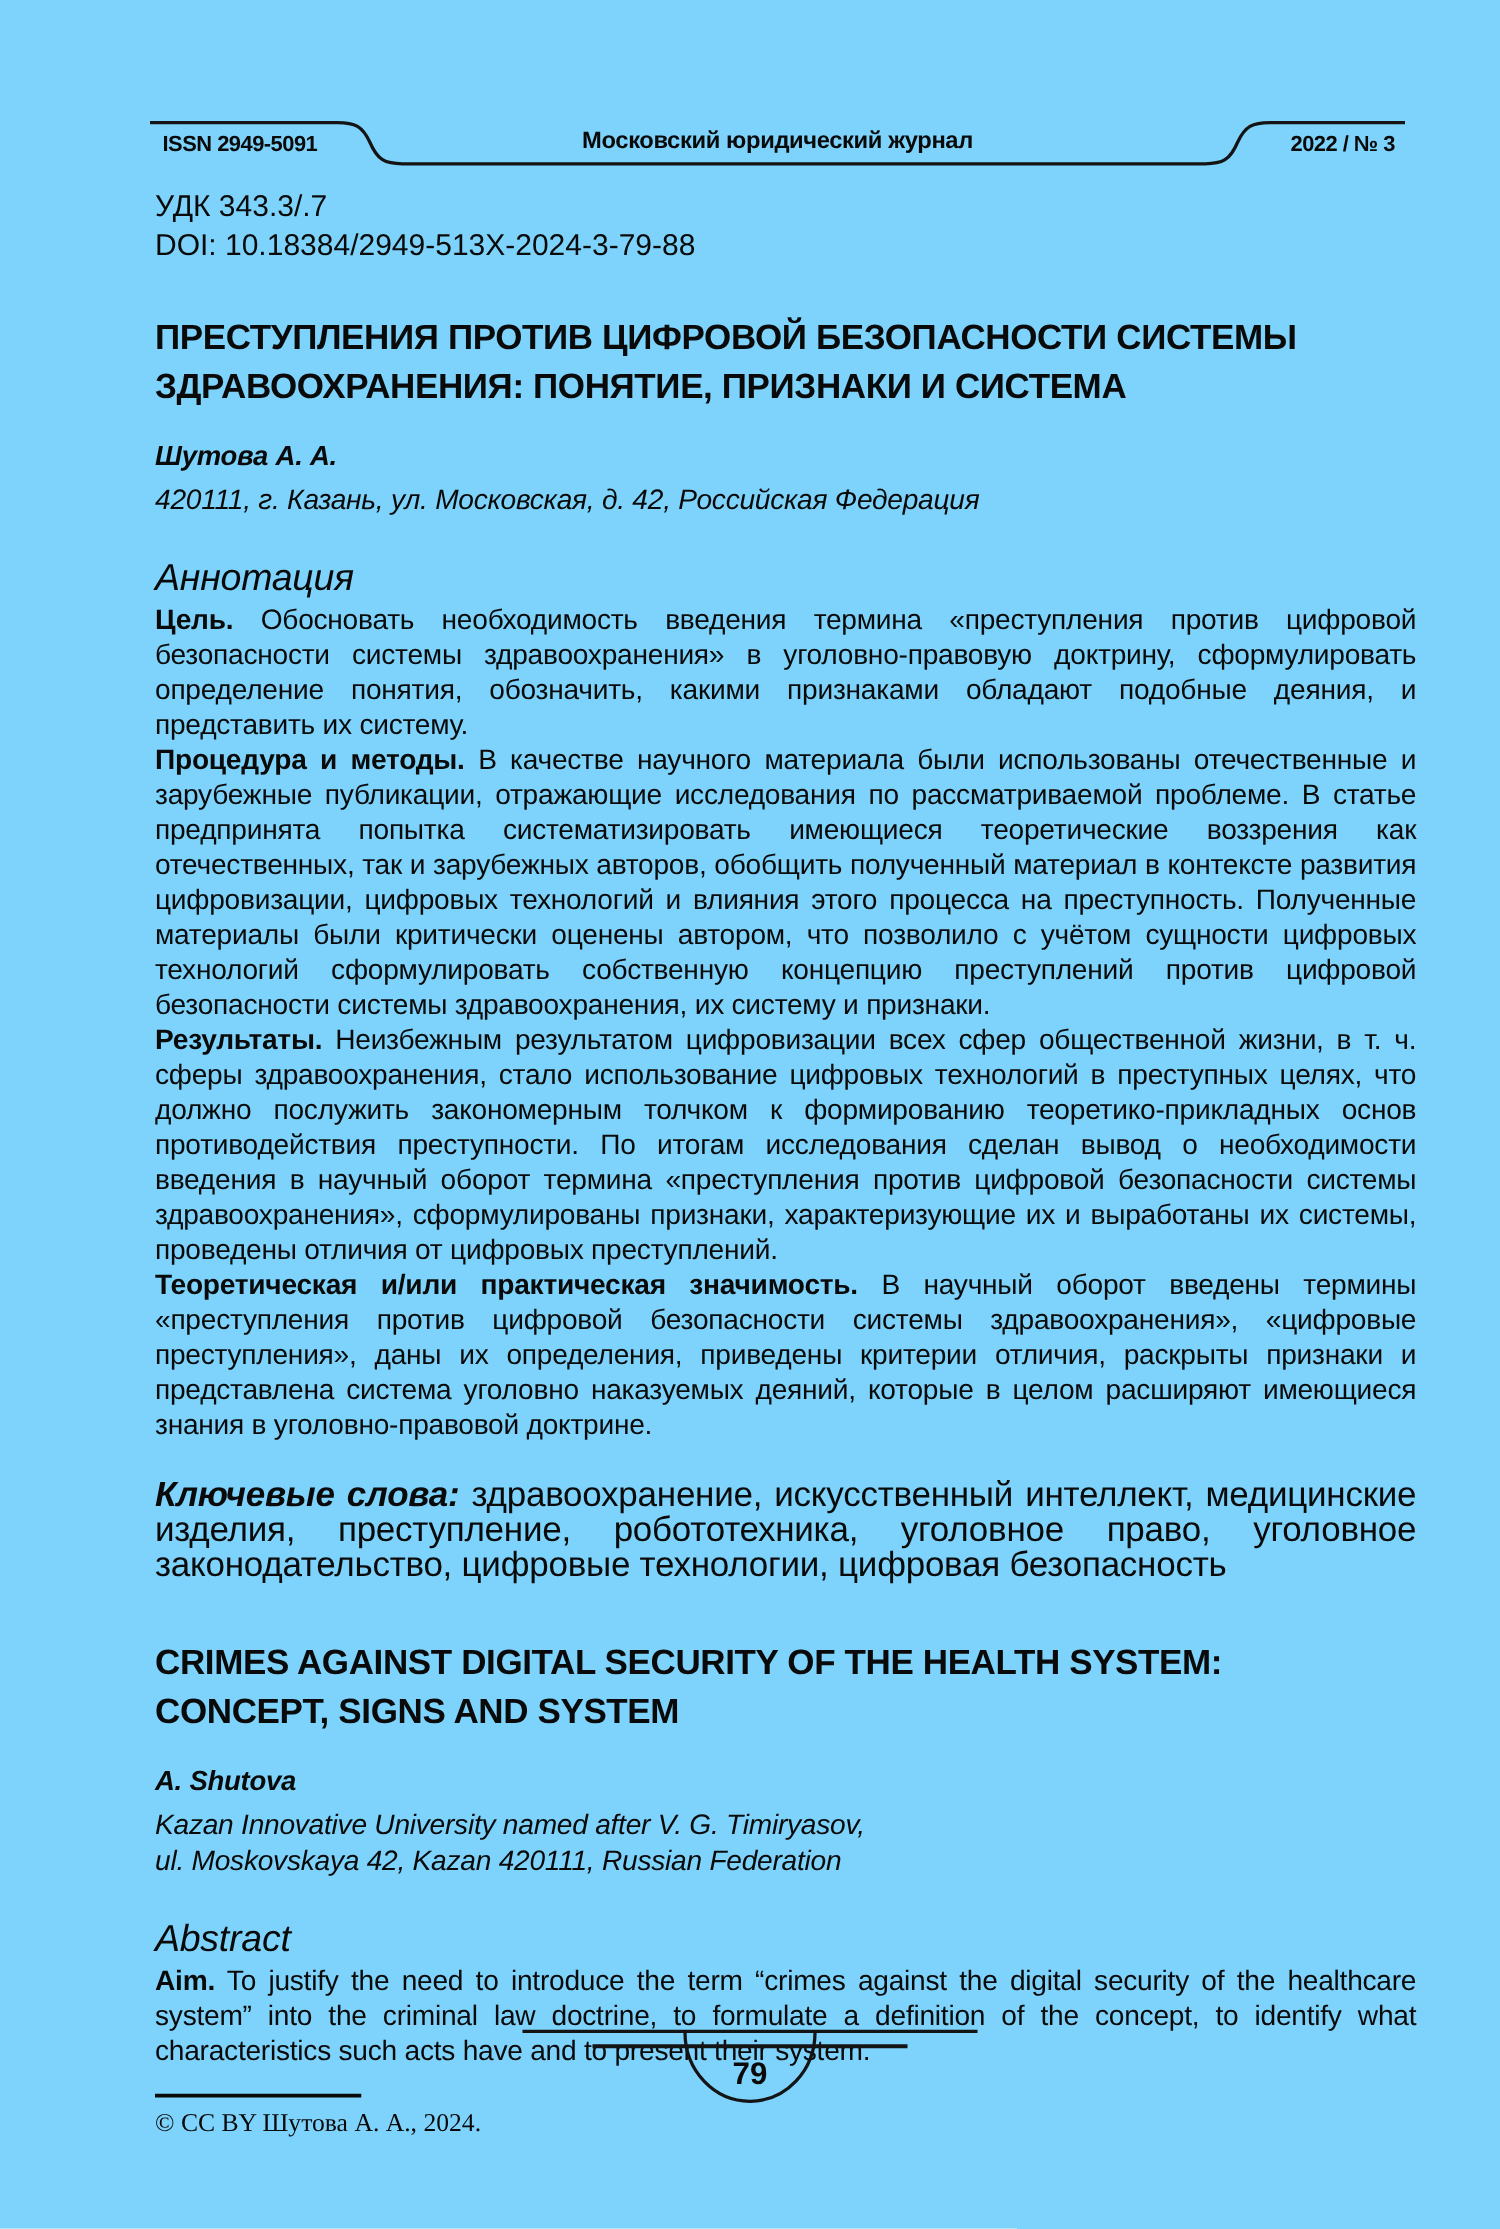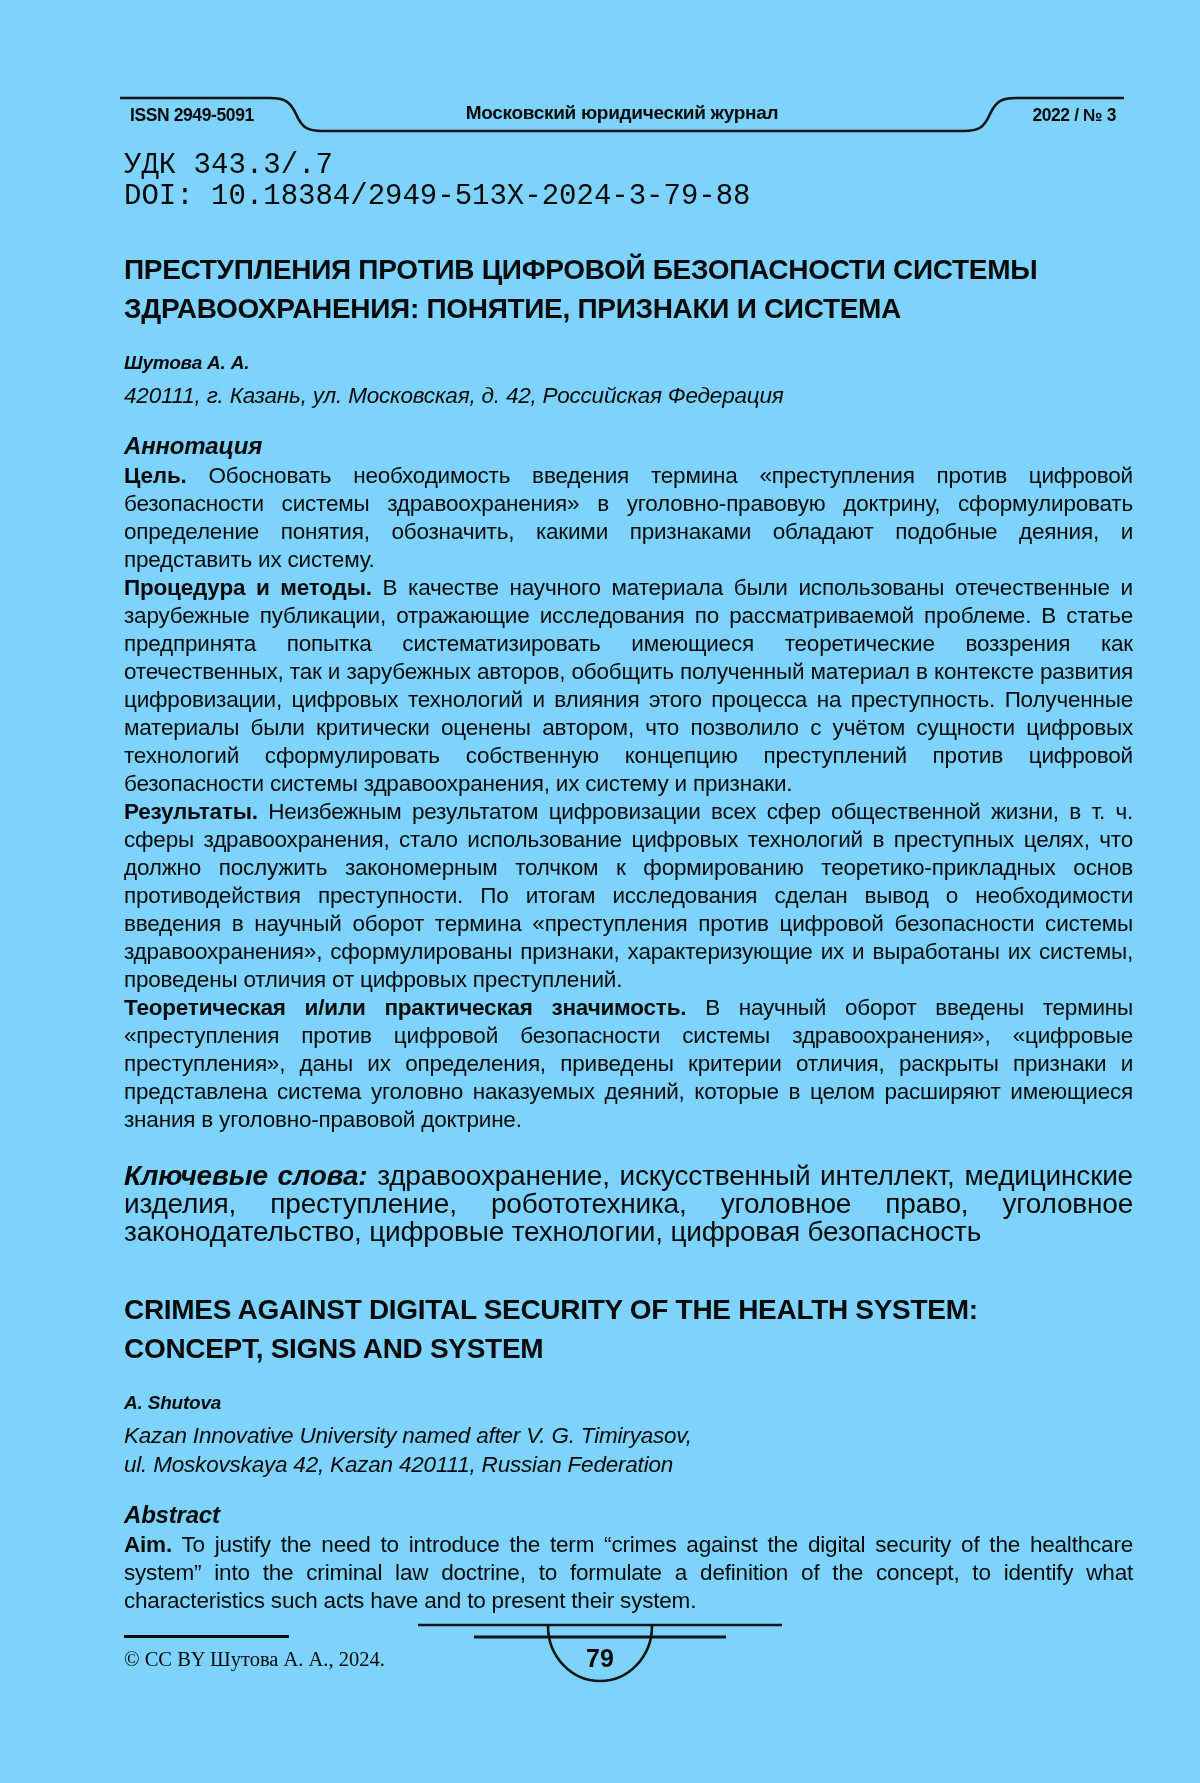--- a/index.html
+++ b/index.html
@@ -9,29 +9,29 @@
   
   .masthead { position: absolute; top: 94px; left: 118px; width: 1008px; height: 44px; }
   .masthead svg { position: absolute; inset: 0; display: block; }
   .masthead .issn   { position: absolute; left: 12px;  top: 11px; font-size: 17.5px; font-weight: 700; letter-spacing: -0.4px; }
   .masthead .journal{ position: absolute; left: 0; right: 0; top: 8px; text-align: center; font-size: 19px; font-weight: 700; letter-spacing: -0.3px; }
   .masthead .issue  { position: absolute; right: 10px; top: 11px; font-size: 17.5px; font-weight: 700; letter-spacing: -0.4px; }
 
   
   .content { position: absolute; top: 0; left: 124px; width: 1009px; padding-top: 150px; }
 
-  .udk-block { font-family: Liberation Mono, monospace; font-size: 29px; line-height: 31px; }
+  .udk-block { font-family: Liberation Sans, sans-serif; font-size: 24px; line-height: 31px; }
 
   .article-title { margin: 38px 0 0 0; font-size: 28px; line-height: 39px; font-weight: 700; letter-spacing: -0.3px; }
   .article-title.en { margin-top: 44px; }
 
-  .author-name { margin-top: 24px; font-size: 19px; font-weight: 700; font-style: italic; letter-spacing: -0.2px; }
+  .author-name { margin-top: 24px; font-size: 22px; font-weight: 700; font-style: italic; letter-spacing: -0.2px; }
   .affiliation { margin-top: 7px; font-size: 22.5px; line-height: 29px; font-style: italic; letter-spacing: -0.2px; }
 
-  .section-heading { margin-top: 22px; font-size: 24px; font-weight: 700; font-style: italic; letter-spacing: -0.2px; }
+  .section-heading { margin-top: 32px; font-size: 30px; font-weight: 400; font-style: italic; letter-spacing: -0.2px; }
 
   .abstract { margin-top: 2px; font-size: 22.5px; line-height: 28px; text-align: justify; letter-spacing: -0.2px; }
   .abstract p { margin: 0; }
   .para-label { font-weight: 700; }
 
   .keywords { margin: 28px 0 0 0; font-size: 28px; line-height: 28px; text-align: justify; letter-spacing: -0.2px; }
   .kw-label { font-weight: 700; font-style: italic; }
 
   .footnote { margin-top: 20px; }
   .footnote-rule { width: 165px; height: 0; border-top: 3px solid #0a0a0a; margin: 0 0 8px 0; }

